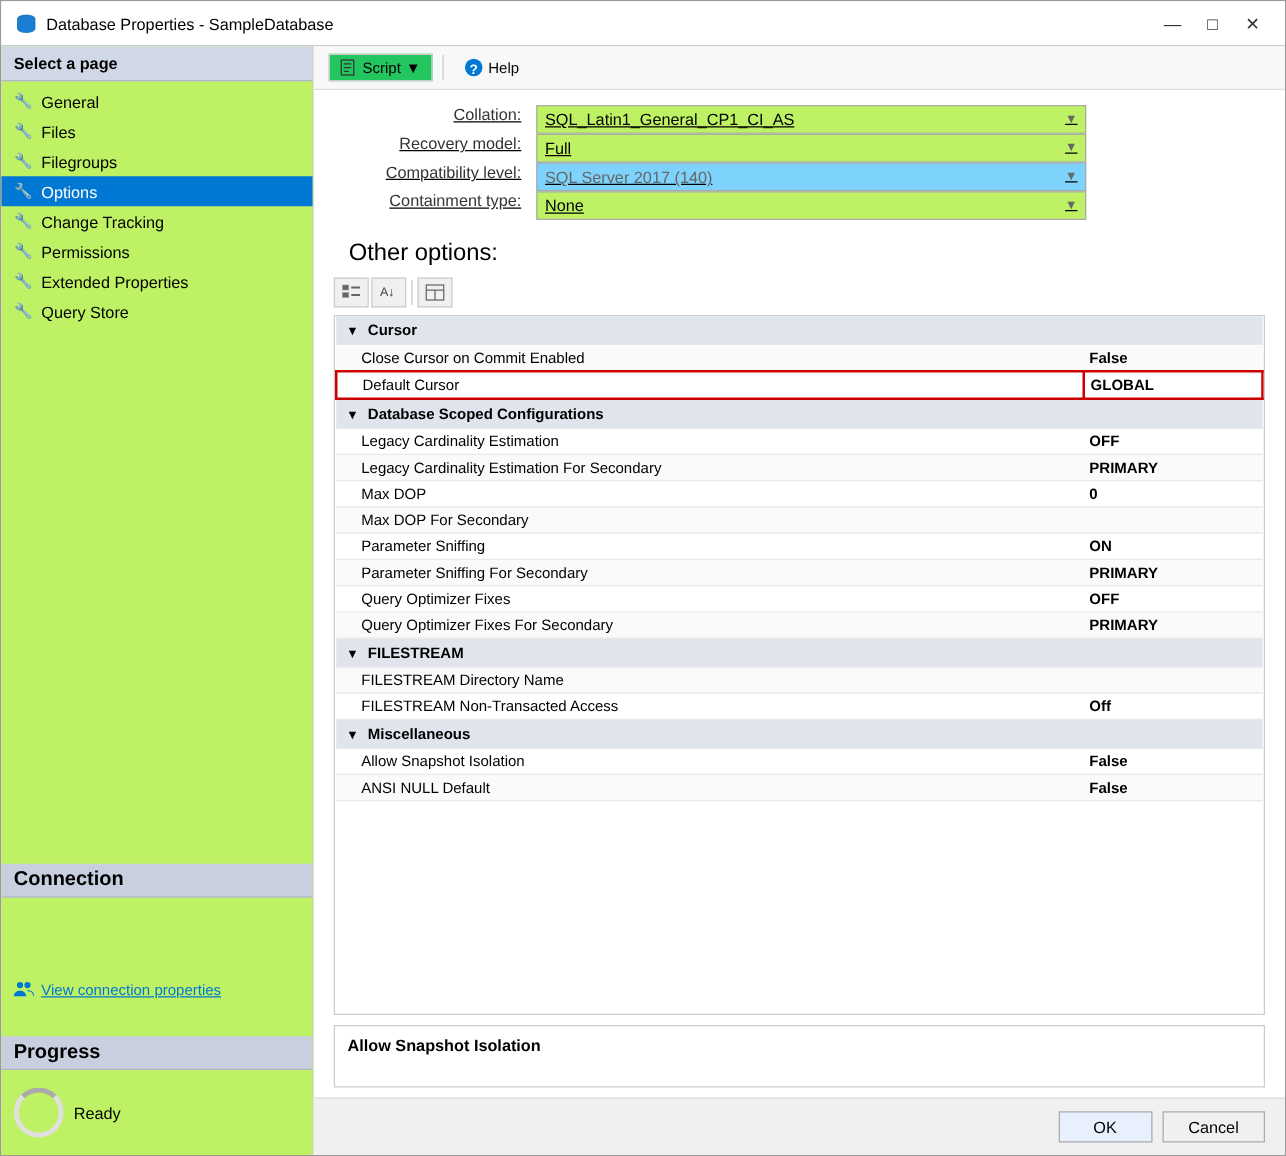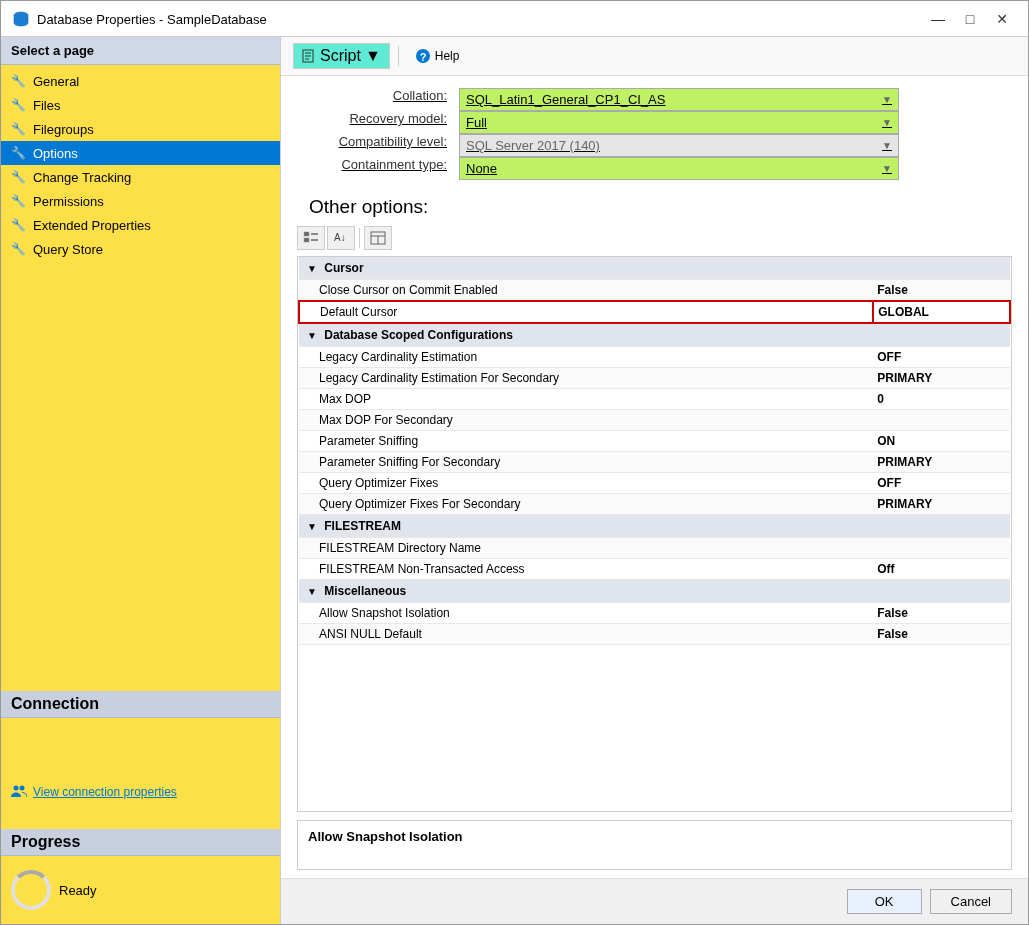--- a/index.html
+++ b/index.html
@@ -56,22 +56,22 @@
       color: #333;
     }
 
     .content-area {
       display: flex;
       flex: 1;
       overflow: hidden;
     }
 
     .sidebar {
-      width: 280px;
-      background: #fde047;
+      width: 250px;
+      background: #bef264;
       border-right: 1px solid #ccc;
       display: flex;
       flex-direction: column;
     }
     .sidebar-header {
       background: #d0d8e8;
       padding: 6px 10px;
       font-weight: bold;
       font-size: 13px;
       border-bottom: 1px solid #b0b8c8;
@@ -139,23 +139,23 @@
       gap: 4px;
       border-bottom: 1px solid #ddd;
       background: #f8f8f8;
     }
     .toolbar-btn {
       display: flex;
       align-items: center;
       gap: 4px;
       padding: 3px 8px;
       border: 1px solid #ccc;
-      background: #5eead4;
-      cursor: pointer;
-      font-size: 16px;
+      background: #22c55e;
+      cursor: pointer;
+      font-size: 12px;
     }
     .toolbar-separator {
       width: 1px;
       height: 20px;
       background: #ccc;
       margin: 0 4px;
     }
     .help-btn {
       display: flex;
       align-items: center;
@@ -189,21 +189,21 @@
       padding: 3px 6px;
       border: 1px solid #aaa;
       background: #bef264;
       font-size: 13px;
       display: flex;
       align-items: center;
       justify-content: space-between;
       position: relative;
     }
     .form-select-disabled {
-      background: #e5e5e5;
+      background: #7dd3fc;
       color: #666;
     }
     .select-arrow {
       font-size: 10px;
       color: #666;
     }
 
     .other-options-label {
       padding: 4px 28px 6px;
       font-size: 19px;

